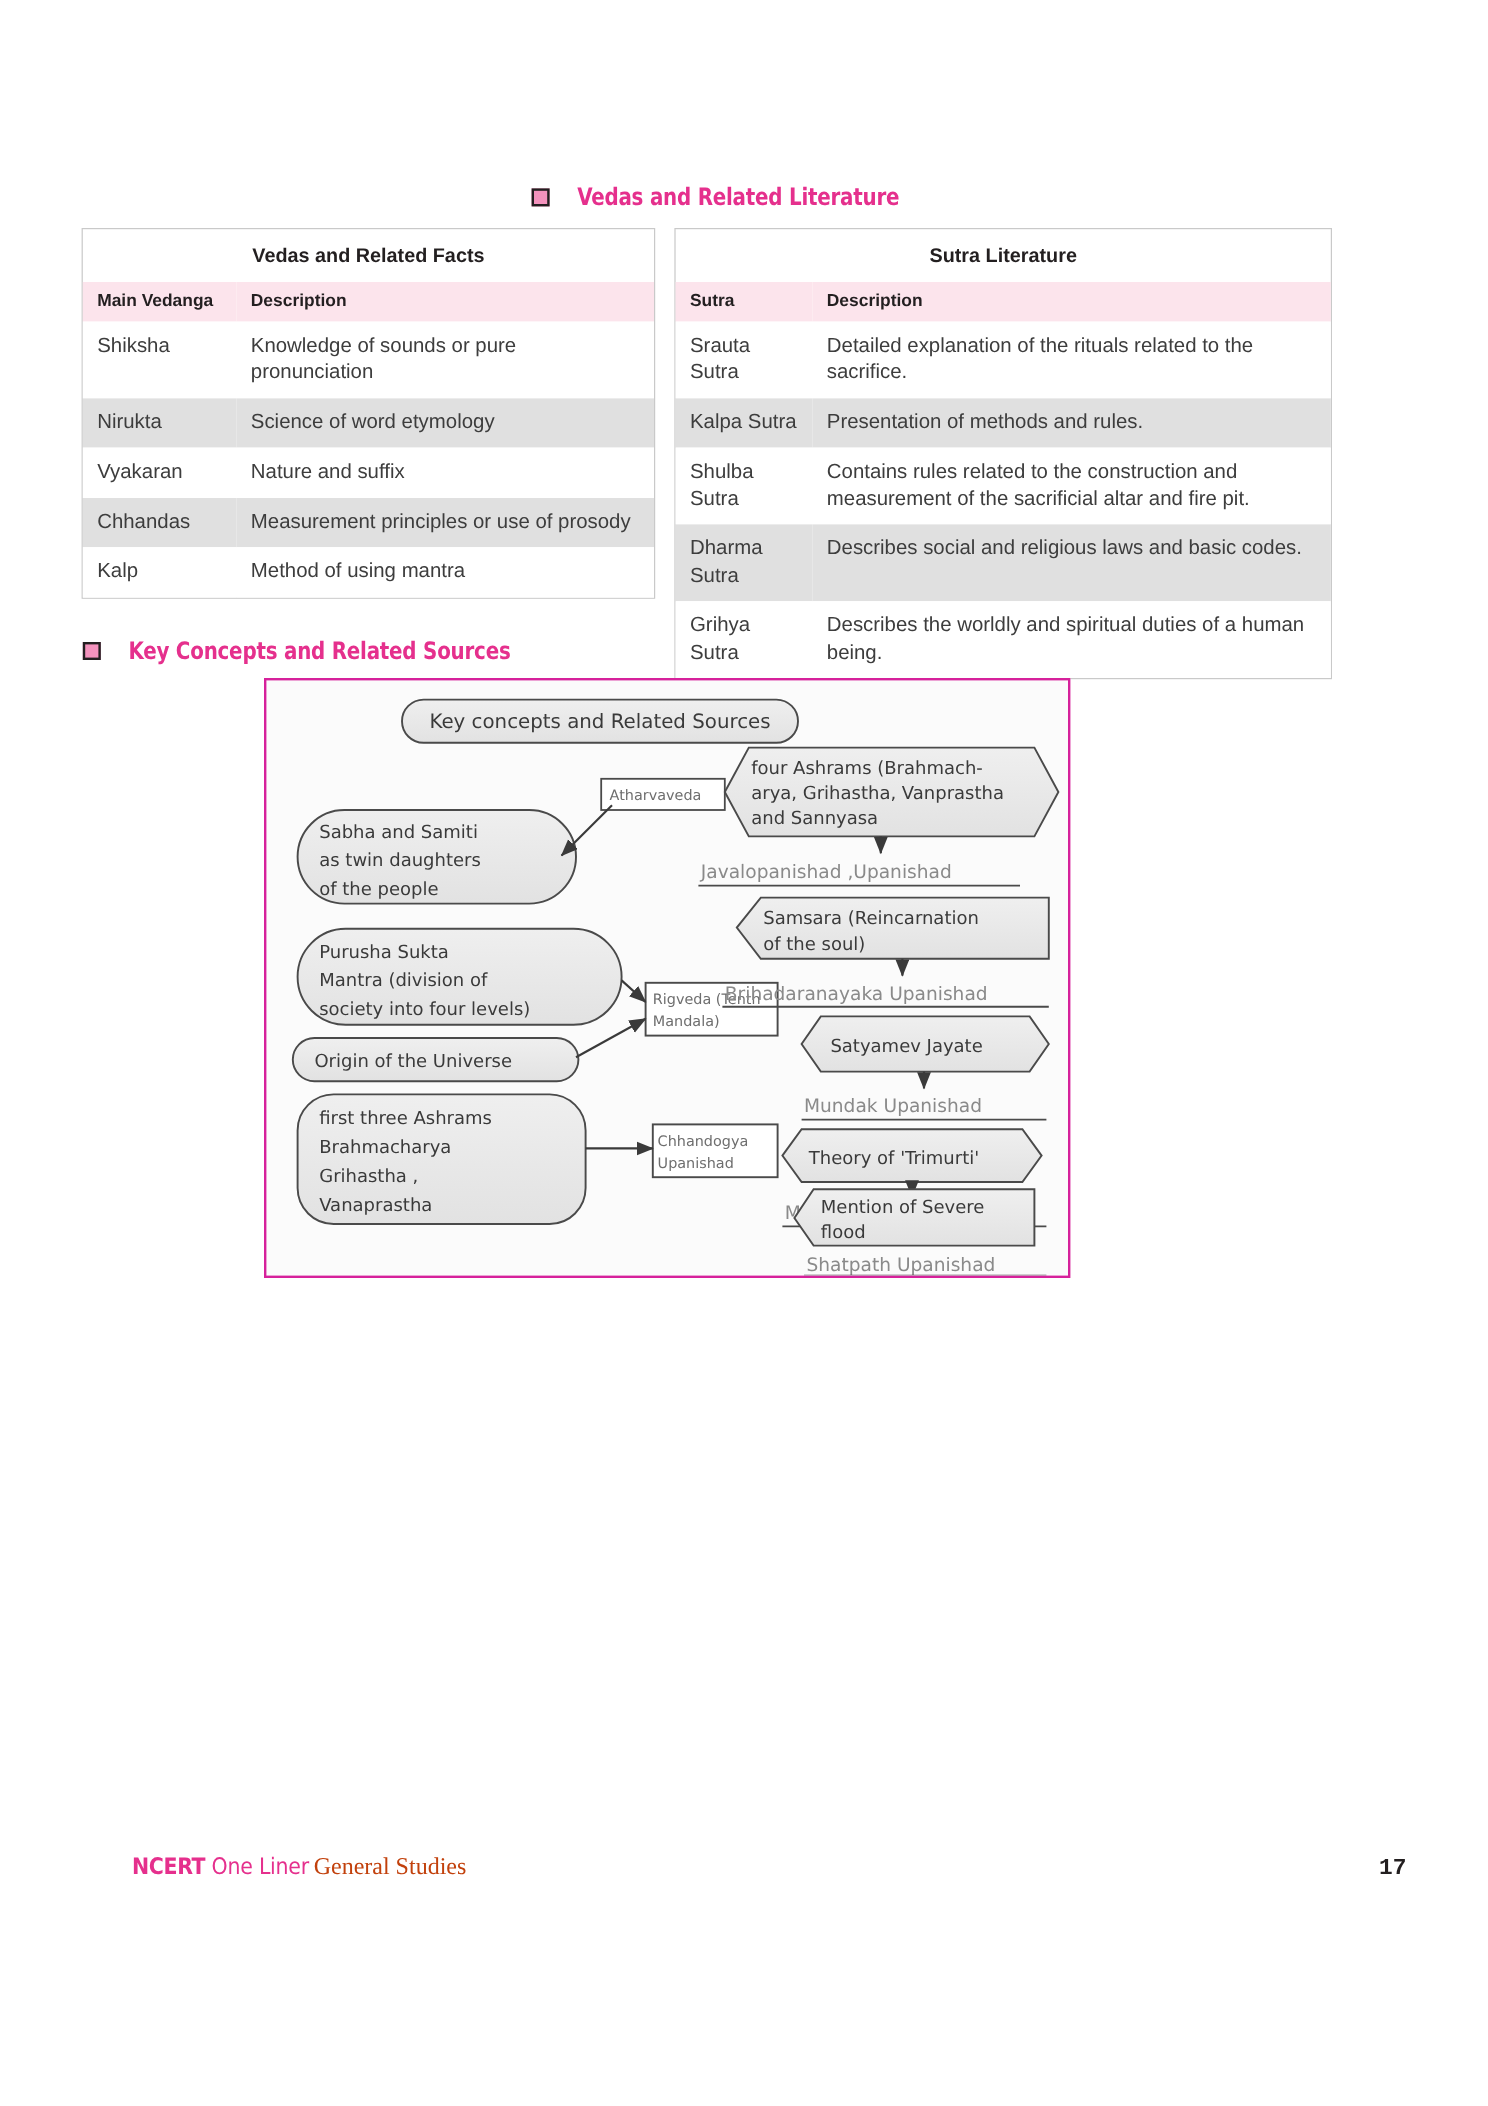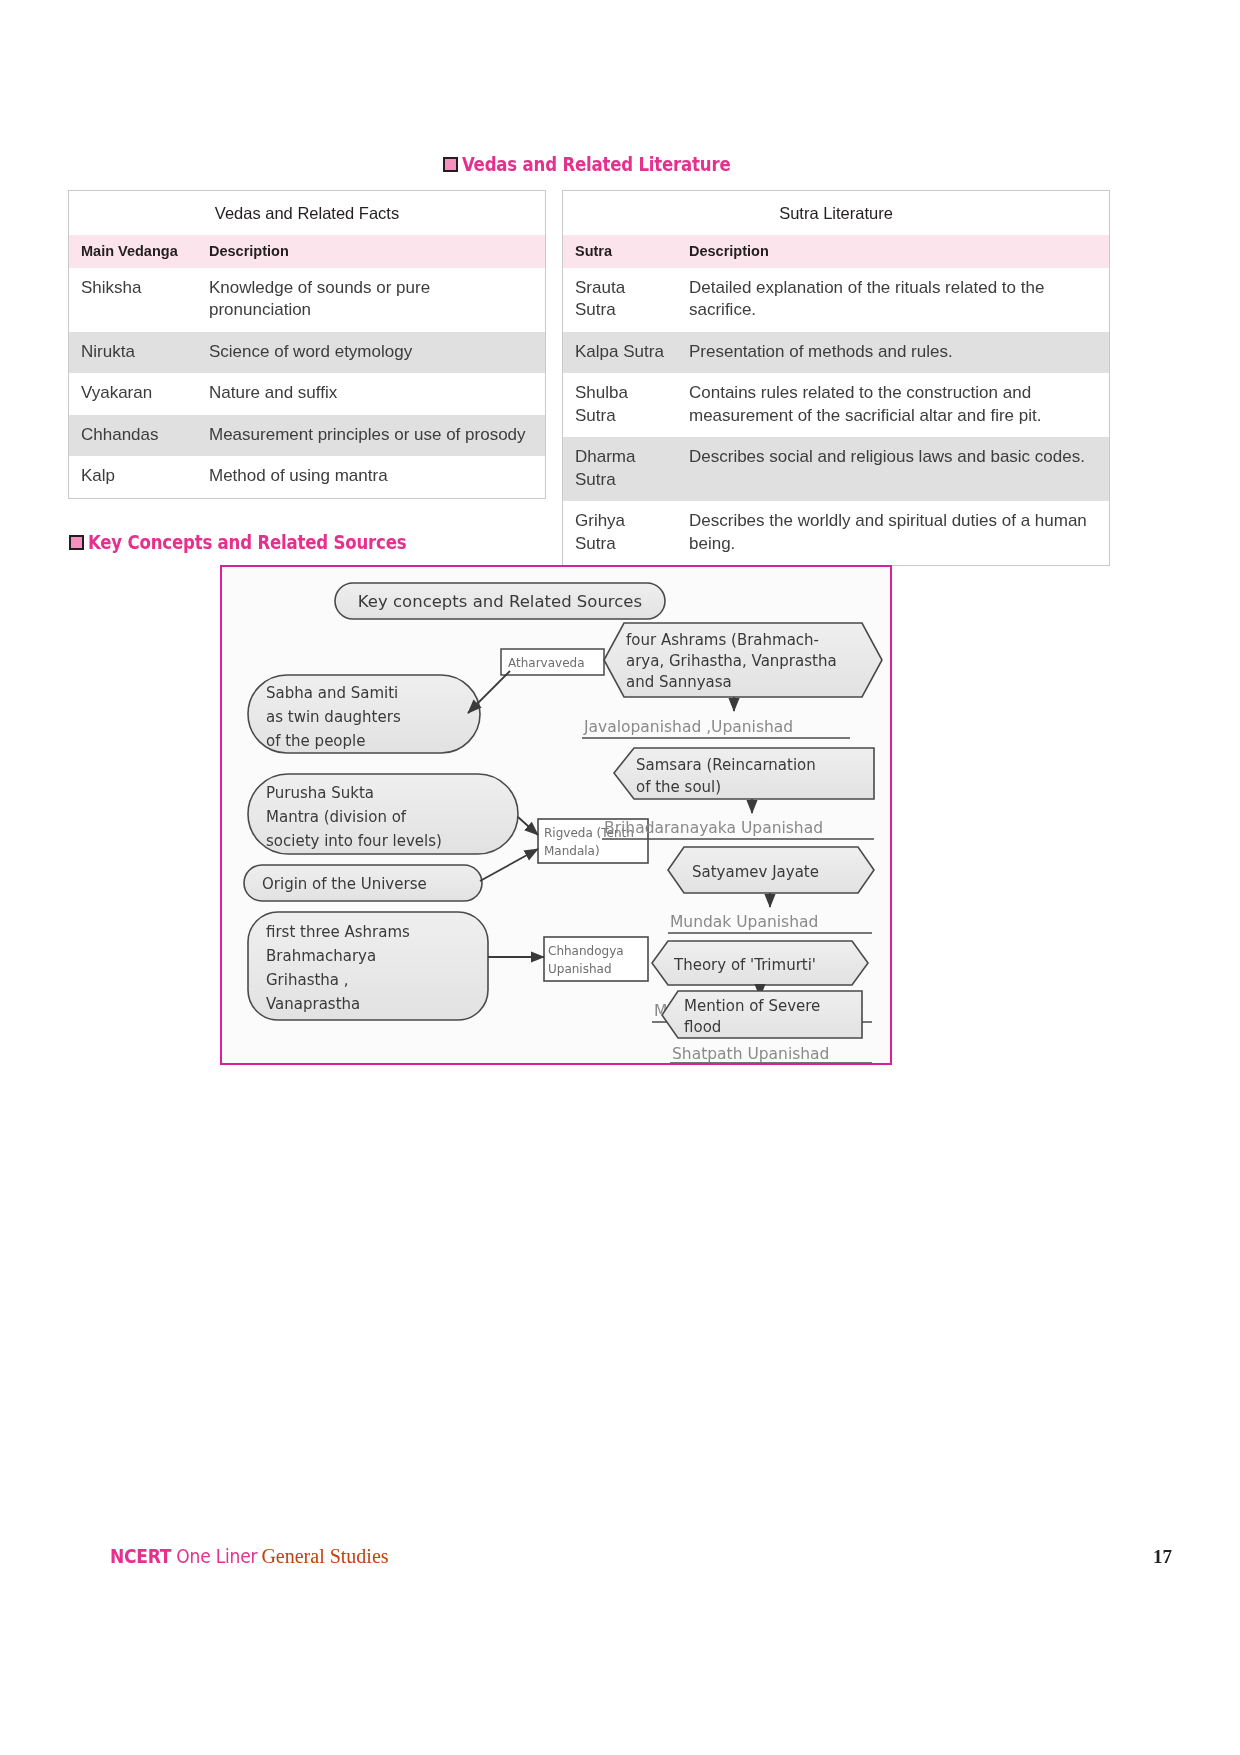--- a/index.html
+++ b/index.html
@@ -13,21 +13,21 @@
     font-family: "Liberation Sans", sans-serif;
     color: #231f20;
     position: relative;
     overflow: hidden;
   }
 
   
   .section-head {
     display: flex;
     align-items: center;
-    gap: 4px;
+    gap: 23px;
   }
   .sq-icon {
     width: 15px;
     height: 15px;
     border: 2px solid #231f20;
     background: #f492bd;
     flex: 0 0 auto;
     box-sizing: border-box;
   }
   .section-head .title {
@@ -62,21 +62,21 @@
   #tbl-left  { left: 68px;  top: 190px; width: 478px; }
   #tbl-right { left: 562px; top: 190px; width: 548px; }
 
   table.data {
     width: 100%;
     border-collapse: collapse;
     table-layout: fixed;
   }
   table.data caption {
     font-size: 16.5px;
-    font-weight: 400;
+    font-weight: 700;
     color: #231f20;
     padding: 13px 0 12px 0;
     text-align: center;
     caption-side: top;
   }
   table.data th {
     background: #fce4ec;
     font-size: 14.5px;
     font-weight: 700;
     color: #231f20;
@@ -149,21 +149,21 @@
     letter-spacing: -0.2px;
   }
   #footer .brand .gs {
     font-family: "Liberation Serif", serif;
     font-weight: 400;
     color: #c2410c;
     font-size: 20px;
     margin-left: 4px;
   }
   #footer .pageno {
-    font-family: Liberation Serif, serif;
+    font-family: Liberation Mono, monospace;
     font-weight: 700;
     font-size: 19px;
     color: #231f20;
   }
 </style>
 </head>
 <body>
 
 <div class="section-head" id="head-vedas">
   <span class="sq-icon"></span>

